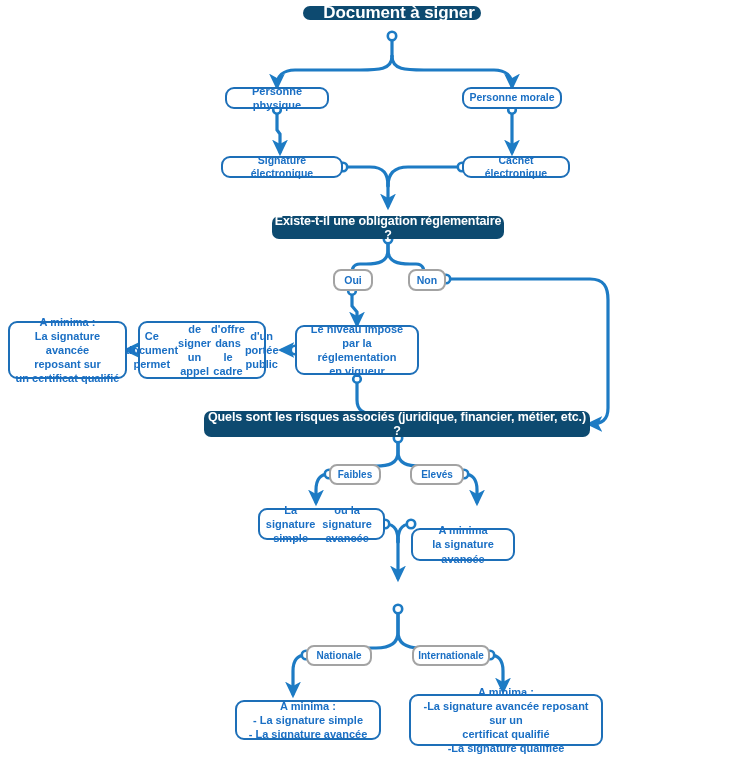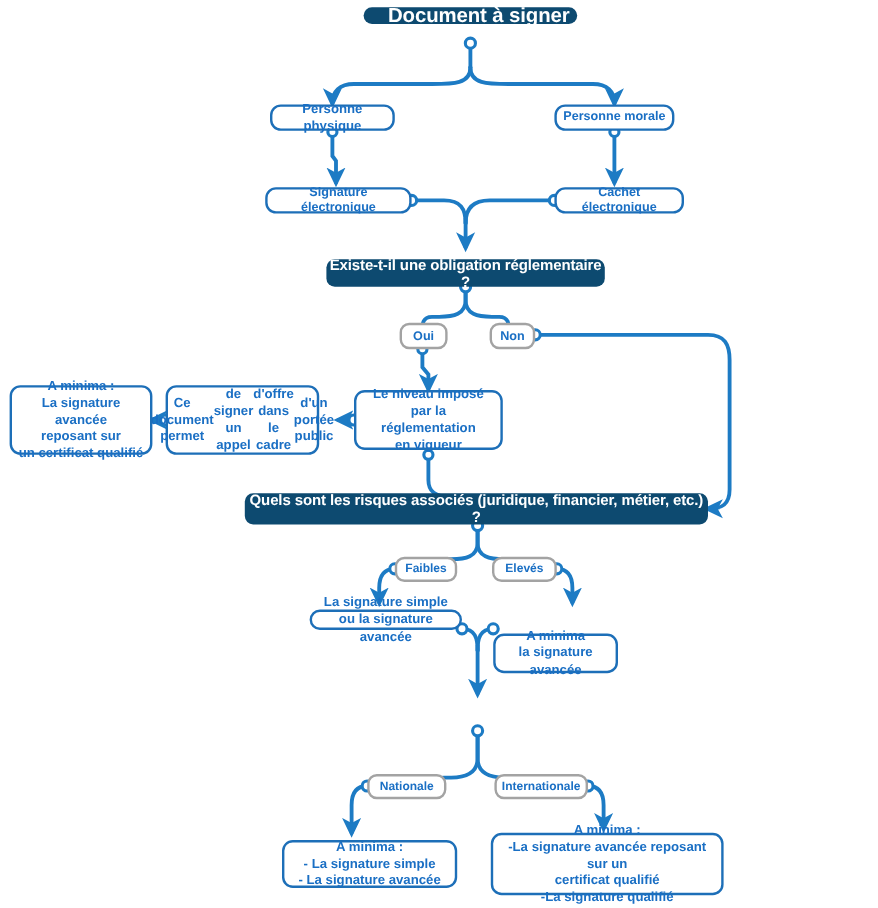--- a/index.html
+++ b/index.html
@@ -183,21 +183,21 @@
     <span>reposant sur</span>
     <span>un certificat qualifié</span>
   </div>
 
   <div class="node bar q" style="left:204px; top:411px; width:386px; height:26px;">Quels sont les risques associés (juridique, financier, métier, etc.) ?</div>
 
   <div class="node pill sm" style="left:329px; top:464px; width:52px; height:21px;">Faibles</div>
 
   <div class="node pill sm" style="left:410px; top:464px; width:54px; height:21px;">Elevés</div>
 
-  <div class="node box" style="left:258px; top:508px; width:127px; height:17px; flex-direction:column;">
+  <div class="node box" style="left:258px; top:508px; width:127px; height:32px; flex-direction:row;">
     <span>La signature simple</span>
     <span>ou la signature avancée</span>
   </div>
 
   <div class="node box" style="left:411px; top:528px; width:104px; height:33px; flex-direction:column;">
     <span>A minima</span>
     <span>la signature avancée</span>
   </div>
 
 
@@ -208,16 +208,16 @@
   <div class="node box" style="left:235px; top:700px; width:146px; height:40px; flex-direction:column;">
     <span>A minima :</span>
     <span>- La signature simple</span>
     <span>-  La signature avancée</span>
   </div>
 
   <div class="node box" style="left:409px; top:694px; width:194px; height:52px; flex-direction:column;">
     <span>A minima :</span>
     <span>-La signature avancée reposant sur un</span>
     <span>certificat qualifié</span>
-    <span>-La signature qualifié</span>
+    <span>-La signature qualifiée</span>
   </div>
 
 </div>
 
 </body></html>

